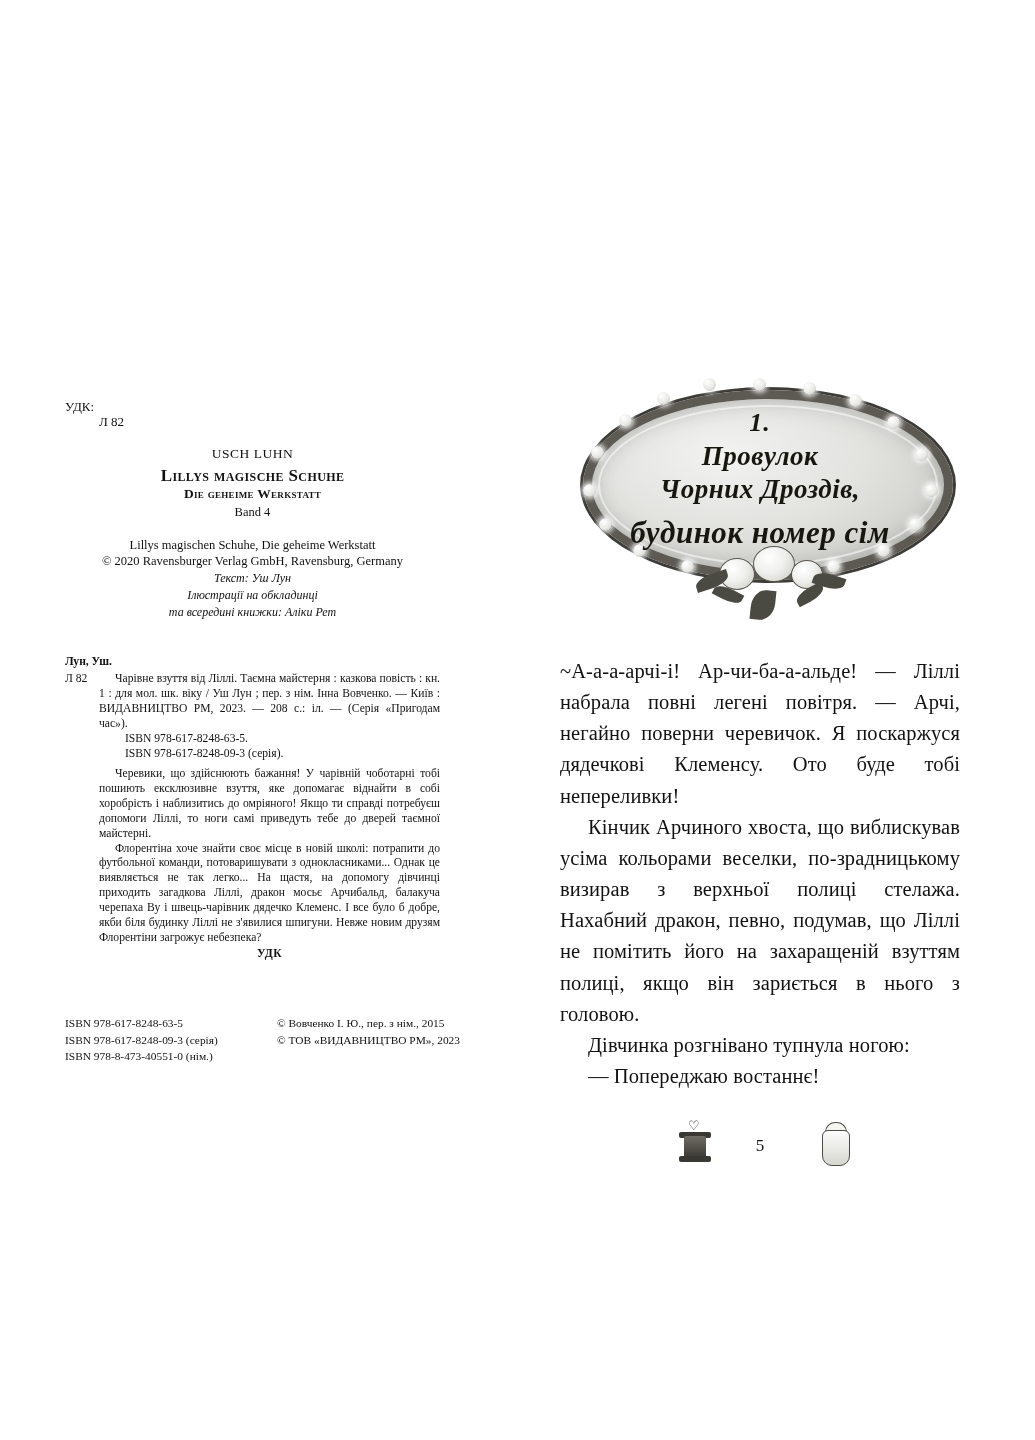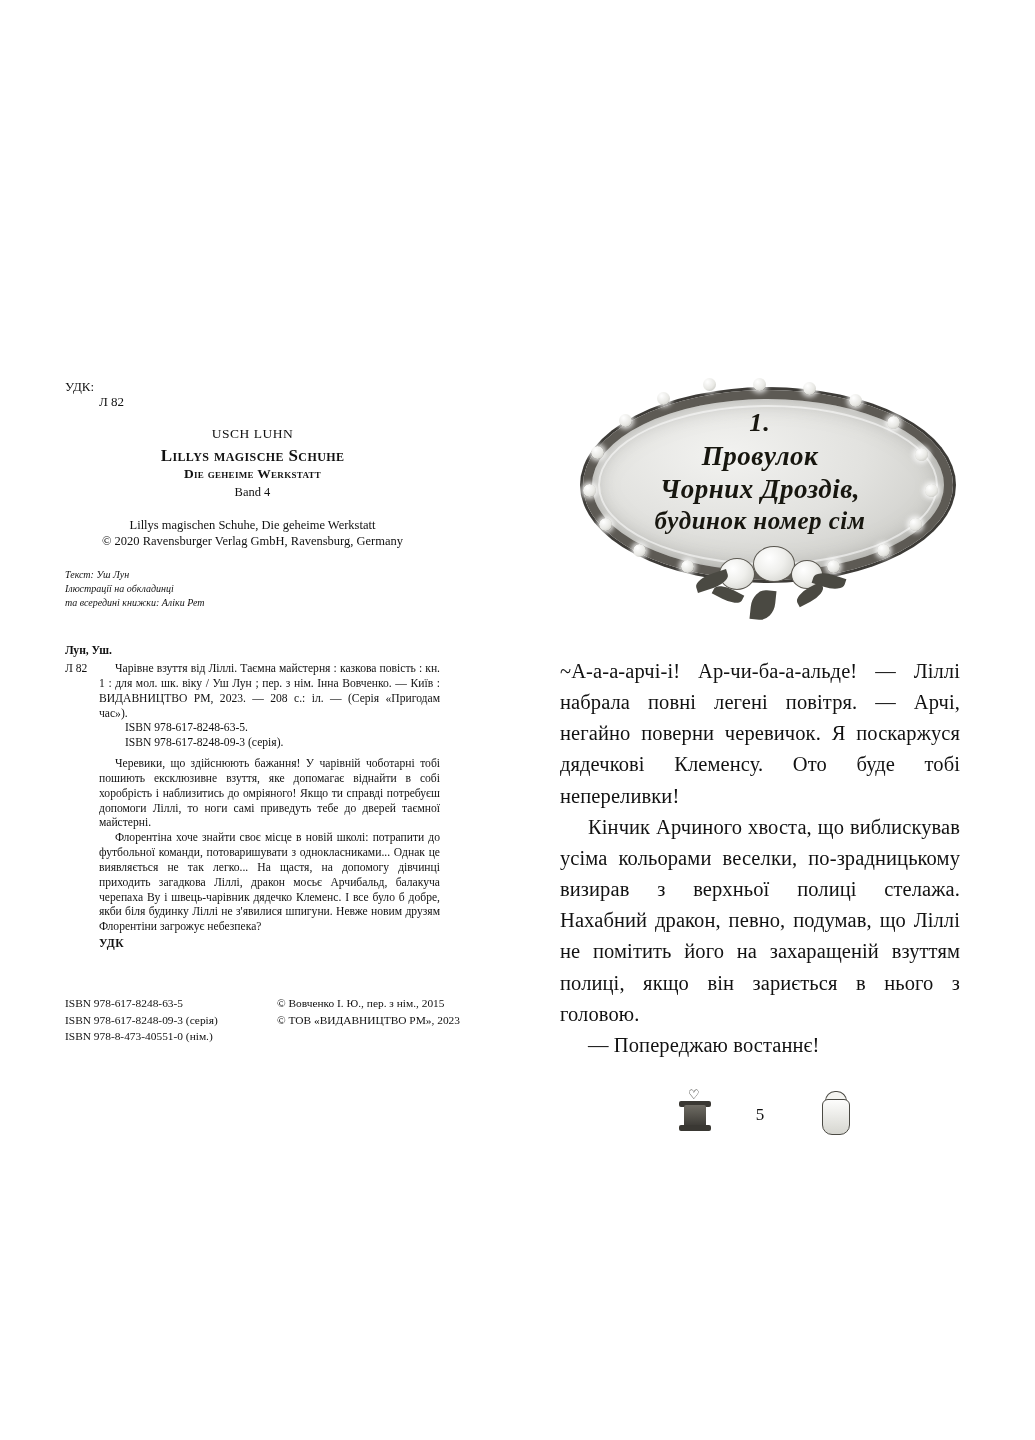--- a/index.html
+++ b/index.html
@@ -21,21 +21,21 @@
     left: 0;
     top: 0;
     width: 1035px;
     height: 1440px;
   }
 
   
   .page-left {
     position: absolute;
     left: 65px;
-    top: 380px;
+    top: 400px;
     width: 375px;
   }
 
   .udk-line {
     font-size: 13px;
     line-height: 1.15;
   }
   .udk-line .udk-code {
     display: block;
     margin-left: 34px;
@@ -76,24 +76,23 @@
   }
 
   .copyright-orig {
     margin-top: 16px;
     text-align: center;
     font-size: 12.5px;
     line-height: 1.35;
   }
 
   .credits {
-    margin-top: 18px;
-    text-align: left;
+    text-align: center;
     font-style: italic;
-    font-size: 10px;
+    font-size: 12px;
     line-height: 1.4;
   }
 
   .cip {
     margin-top: 34px;
     font-size: 11.6px;
     line-height: 1.28;
     text-align: justify;
   }
   .cip .author-head {
@@ -124,21 +123,21 @@
     font-size: 11.6px;
     line-height: 1.28;
     text-align: justify;
     padding-left: 34px;
   }
   .annot p {
     margin: 0;
     text-indent: 16px;
   }
   .annot .udk-right {
-    text-align: left;
+    text-align: center;
     font-weight: bold;
     text-indent: 0;
     margin-top: 2px;
     letter-spacing: .5px;
   }
 
   .footer-isbn {
     position: absolute;
     left: 0;
     top: 615px;
@@ -207,21 +206,21 @@
     margin-bottom: 2px;
   }
   .chapter-title-line {
     font-size: 27px;
     font-weight: bold;
     font-style: italic;
     letter-spacing: .5px;
     line-height: 1.22;
     white-space: nowrap;
   }
-  .chapter-title-line.l3 { font-size: 25px; }
+  .chapter-title-line.l3 { font-size: 31px; margin-top: 8px; }
 
   .flowers {
     position: absolute;
     left: 130px;
     top: 160px;
     width: 150px;
     height: 95px;
   }
   .flower {
     position: absolute;
@@ -415,20 +414,21 @@
         <div class="leaf" style="left:118px;top:34px; width:32px; height:14px; transform:rotate(18deg);"></div>
         <div class="leaf" style="left:18px; top:48px; width:30px; height:13px; transform:rotate(28deg);"></div>
         <div class="leaf" style="left:100px;top:48px; width:30px; height:13px; transform:rotate(-28deg);"></div>
         <div class="leaf" style="left:56px; top:50px; width:24px; height:30px; transform:rotate(6deg);"></div>
       </div>
     </div>
 
     <div class="body-text">
       <p class="first">~А-а-а-арчі-і! Ар-чи-ба-а-альде! — Ліллі набрала повні легені повітря. — Арчі, негайно поверни черевичок. Я поскаржуся дядечкові Клеменсу. Ото буде тобі непереливки!</p>
       <p>Кінчик Арчиного хвоста, що виблискував усіма кольорами веселки, по-зрадницькому визирав з верхньої полиці стелажа. Нахабний дракон, певно, подумав, що Ліллі не помітить його на захаращеній взуттям полиці, якщо він зариється в нього з головою.</p>
+      <p>Дівчинка розгнівано тупнула ногою:</p>
       <p>— Попереджаю востаннє!</p>
     </div>
 
     <div class="page-foot">
       <div class="spool">
         <div class="heart">♡</div>
         <div class="cap-top"></div>
         <div class="body-sp"></div>
         <div class="cap-bot"></div>
       </div>

